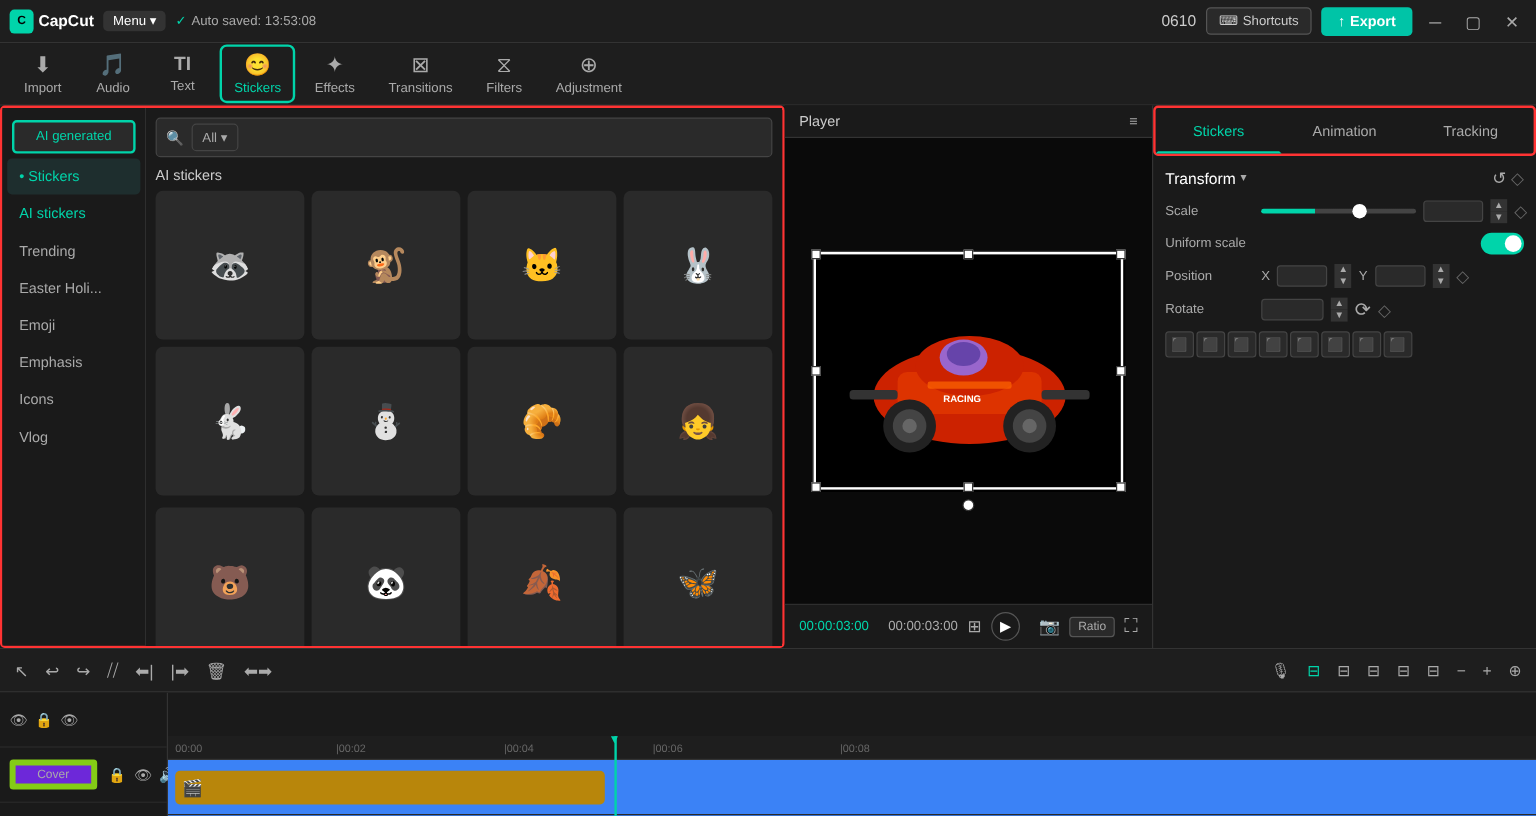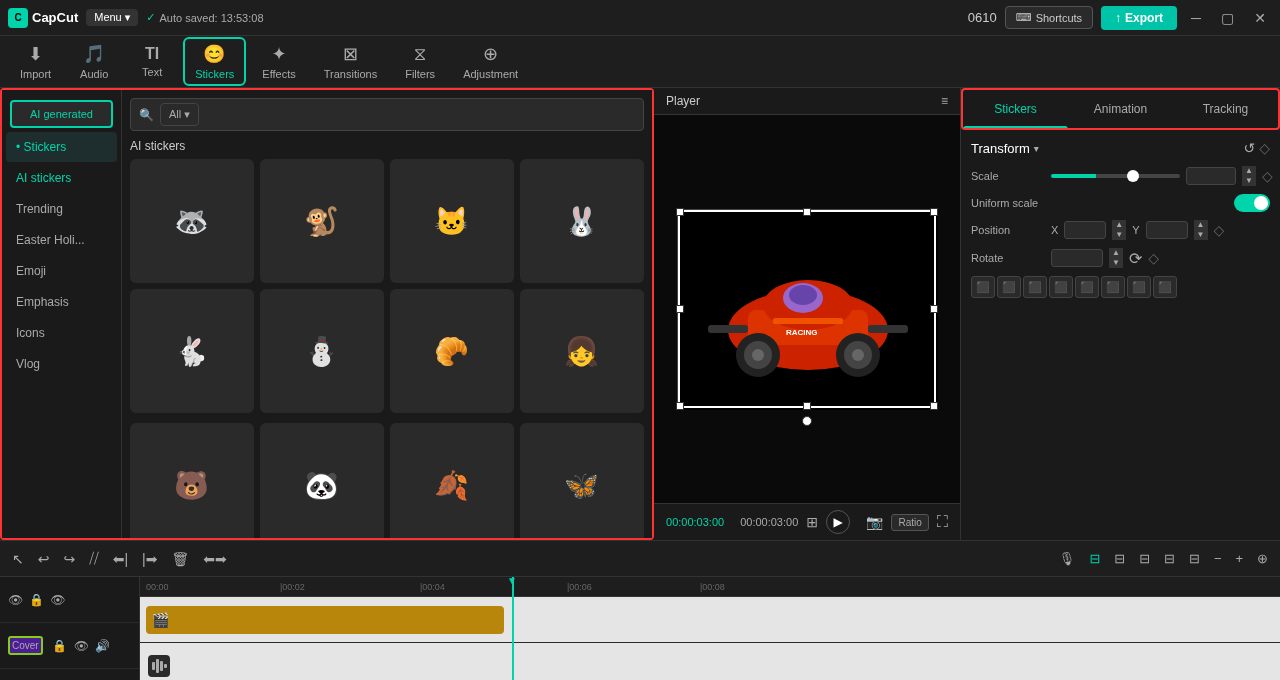--- a/index.html
+++ b/index.html
@@ -102,22 +102,22 @@
     
     #timeline { height: 140px; background: #1a1a1a; border-top: 1px solid #333; display: flex; flex-direction: column; }
     #timeline-toolbar { display: flex; align-items: center; height: 36px; background: #1e1e1e; border-bottom: 1px solid #333; padding: 0 8px; gap: 6px; }
     .tl-btn { background: none; border: none; color: #aaa; cursor: pointer; font-size: 14px; padding: 2px 4px; }
     #tl-spacer { flex: 1; }
     .tl-right-btn { background: none; border: none; color: #aaa; cursor: pointer; font-size: 13px; padding: 2px 4px; }
     #timeline-content { flex: 1; display: flex; overflow: hidden; }
     #track-labels { width: 140px; background: #1a1a1a; border-right: 1px solid #333; display: flex; flex-direction: column; }
     .track-label { height: 46px; display: flex; align-items: center; padding: 0 8px; border-bottom: 1px solid #2a2a2a; gap: 6px; }
     .track-icon { color: #aaa; font-size: 12px; }
-    .cover-label { background: #4c1d95; border: 2px solid #84cc16; color: #aaa; font-size: 10px; padding: 2px 2px; border-radius: 3px; cursor: pointer; }
-    #timeline-tracks { flex: 1; background: #e5e5e5; position: relative; overflow-x: auto; }
+    .cover-label { background: #6d28d9; border: 5px solid #84cc16; color: #aaa; font-size: 10px; padding: 2px 18px; border-radius: 3px; cursor: pointer; }
+    #timeline-tracks { flex: 1; background: #3b82f6; position: relative; overflow-x: auto; margin-top: 36px; }
     #timeline-ruler { height: 20px; background: #1e1e1e; display: flex; align-items: center; padding: 0 4px; }
     #playhead { position: absolute; top: 0; bottom: 0; width: 2px; background: #00d4aa; left: 372px; z-index: 10; }
     #playhead::before { content: '▼'; position: absolute; top: -2px; left: -5px; color: #00d4aa; font-size: 10px; }
     .track-row { height: 46px; position: relative; border-bottom: 1px solid #2a2a2a; }
     .track-clip { position: absolute; height: 28px; top: 9px; border-radius: 4px; display: flex; align-items: center; padding: 0 6px; font-size: 10px; color: #fff; overflow: hidden; }
     .clip-video { background: #b8860b; left: 6px; width: 358px; }
     .thumb-icon { font-size: 14px; margin-right: 4px; }
 
     
     .red-border { border: 2px solid #ff3333 !important; border-radius: 4px; }
@@ -440,21 +440,21 @@
         <span class="track-icon">👁</span>
         <span class="track-icon">🔊</span>
       </div>
     </div>
     <div id="timeline-tracks">
 
       <div id="timeline-ruler" style="position:relative;height:20px;background:#1e1e1e;border-bottom:1px solid #333;">
         <span style="position:absolute;left:6px;color:#666;font-size:9px;">00:00</span>
         <span style="position:absolute;left:140px;color:#666;font-size:9px;">|00:02</span>
         <span style="position:absolute;left:280px;color:#666;font-size:9px;">|00:04</span>
-        <span style="position:absolute;left:427px;color:#666;font-size:9px;">|00:06</span>
+        <span style="position:absolute;left:404px;color:#666;font-size:9px;">|00:06</span>
         <span style="position:absolute;left:560px;color:#666;font-size:9px;">|00:08</span>
       </div>
 
       <div class="track-row">
         <div class="track-clip clip-video">
           <span class="thumb-icon">🎬</span>
         </div>
       </div>
       <div class="track-row" style="height:46px;position:relative;">
         <div style="position:absolute;left:8px;top:12px;">

